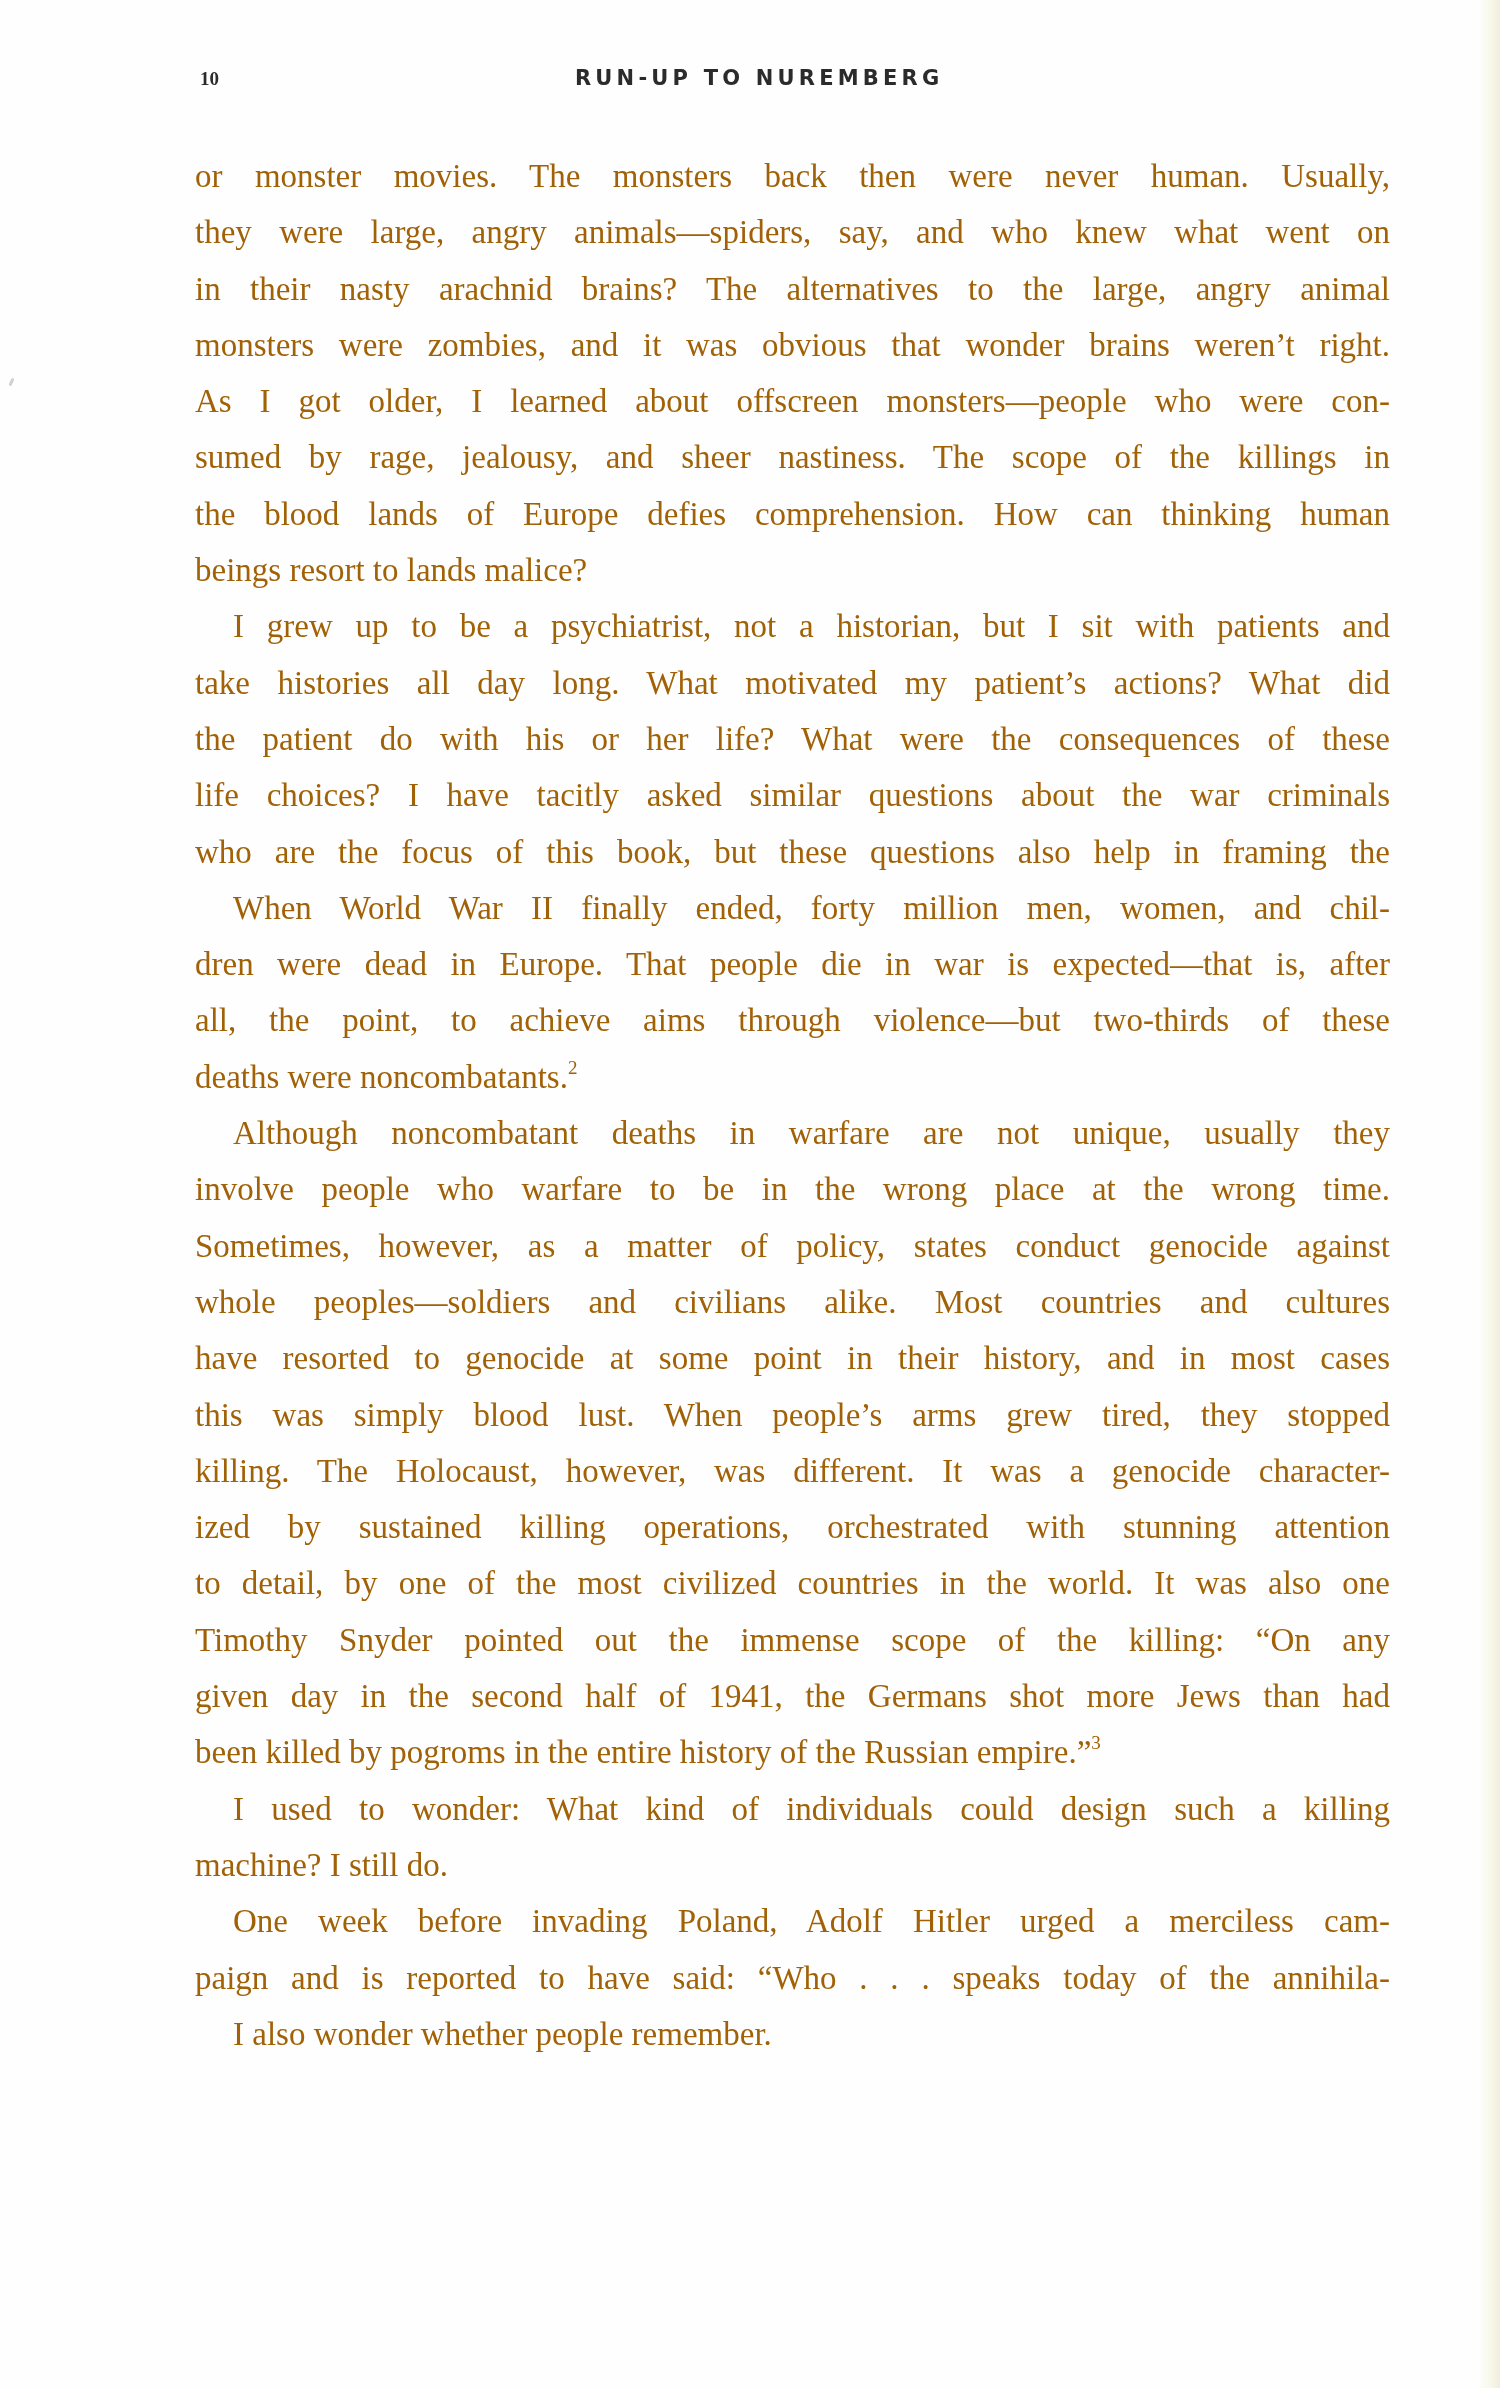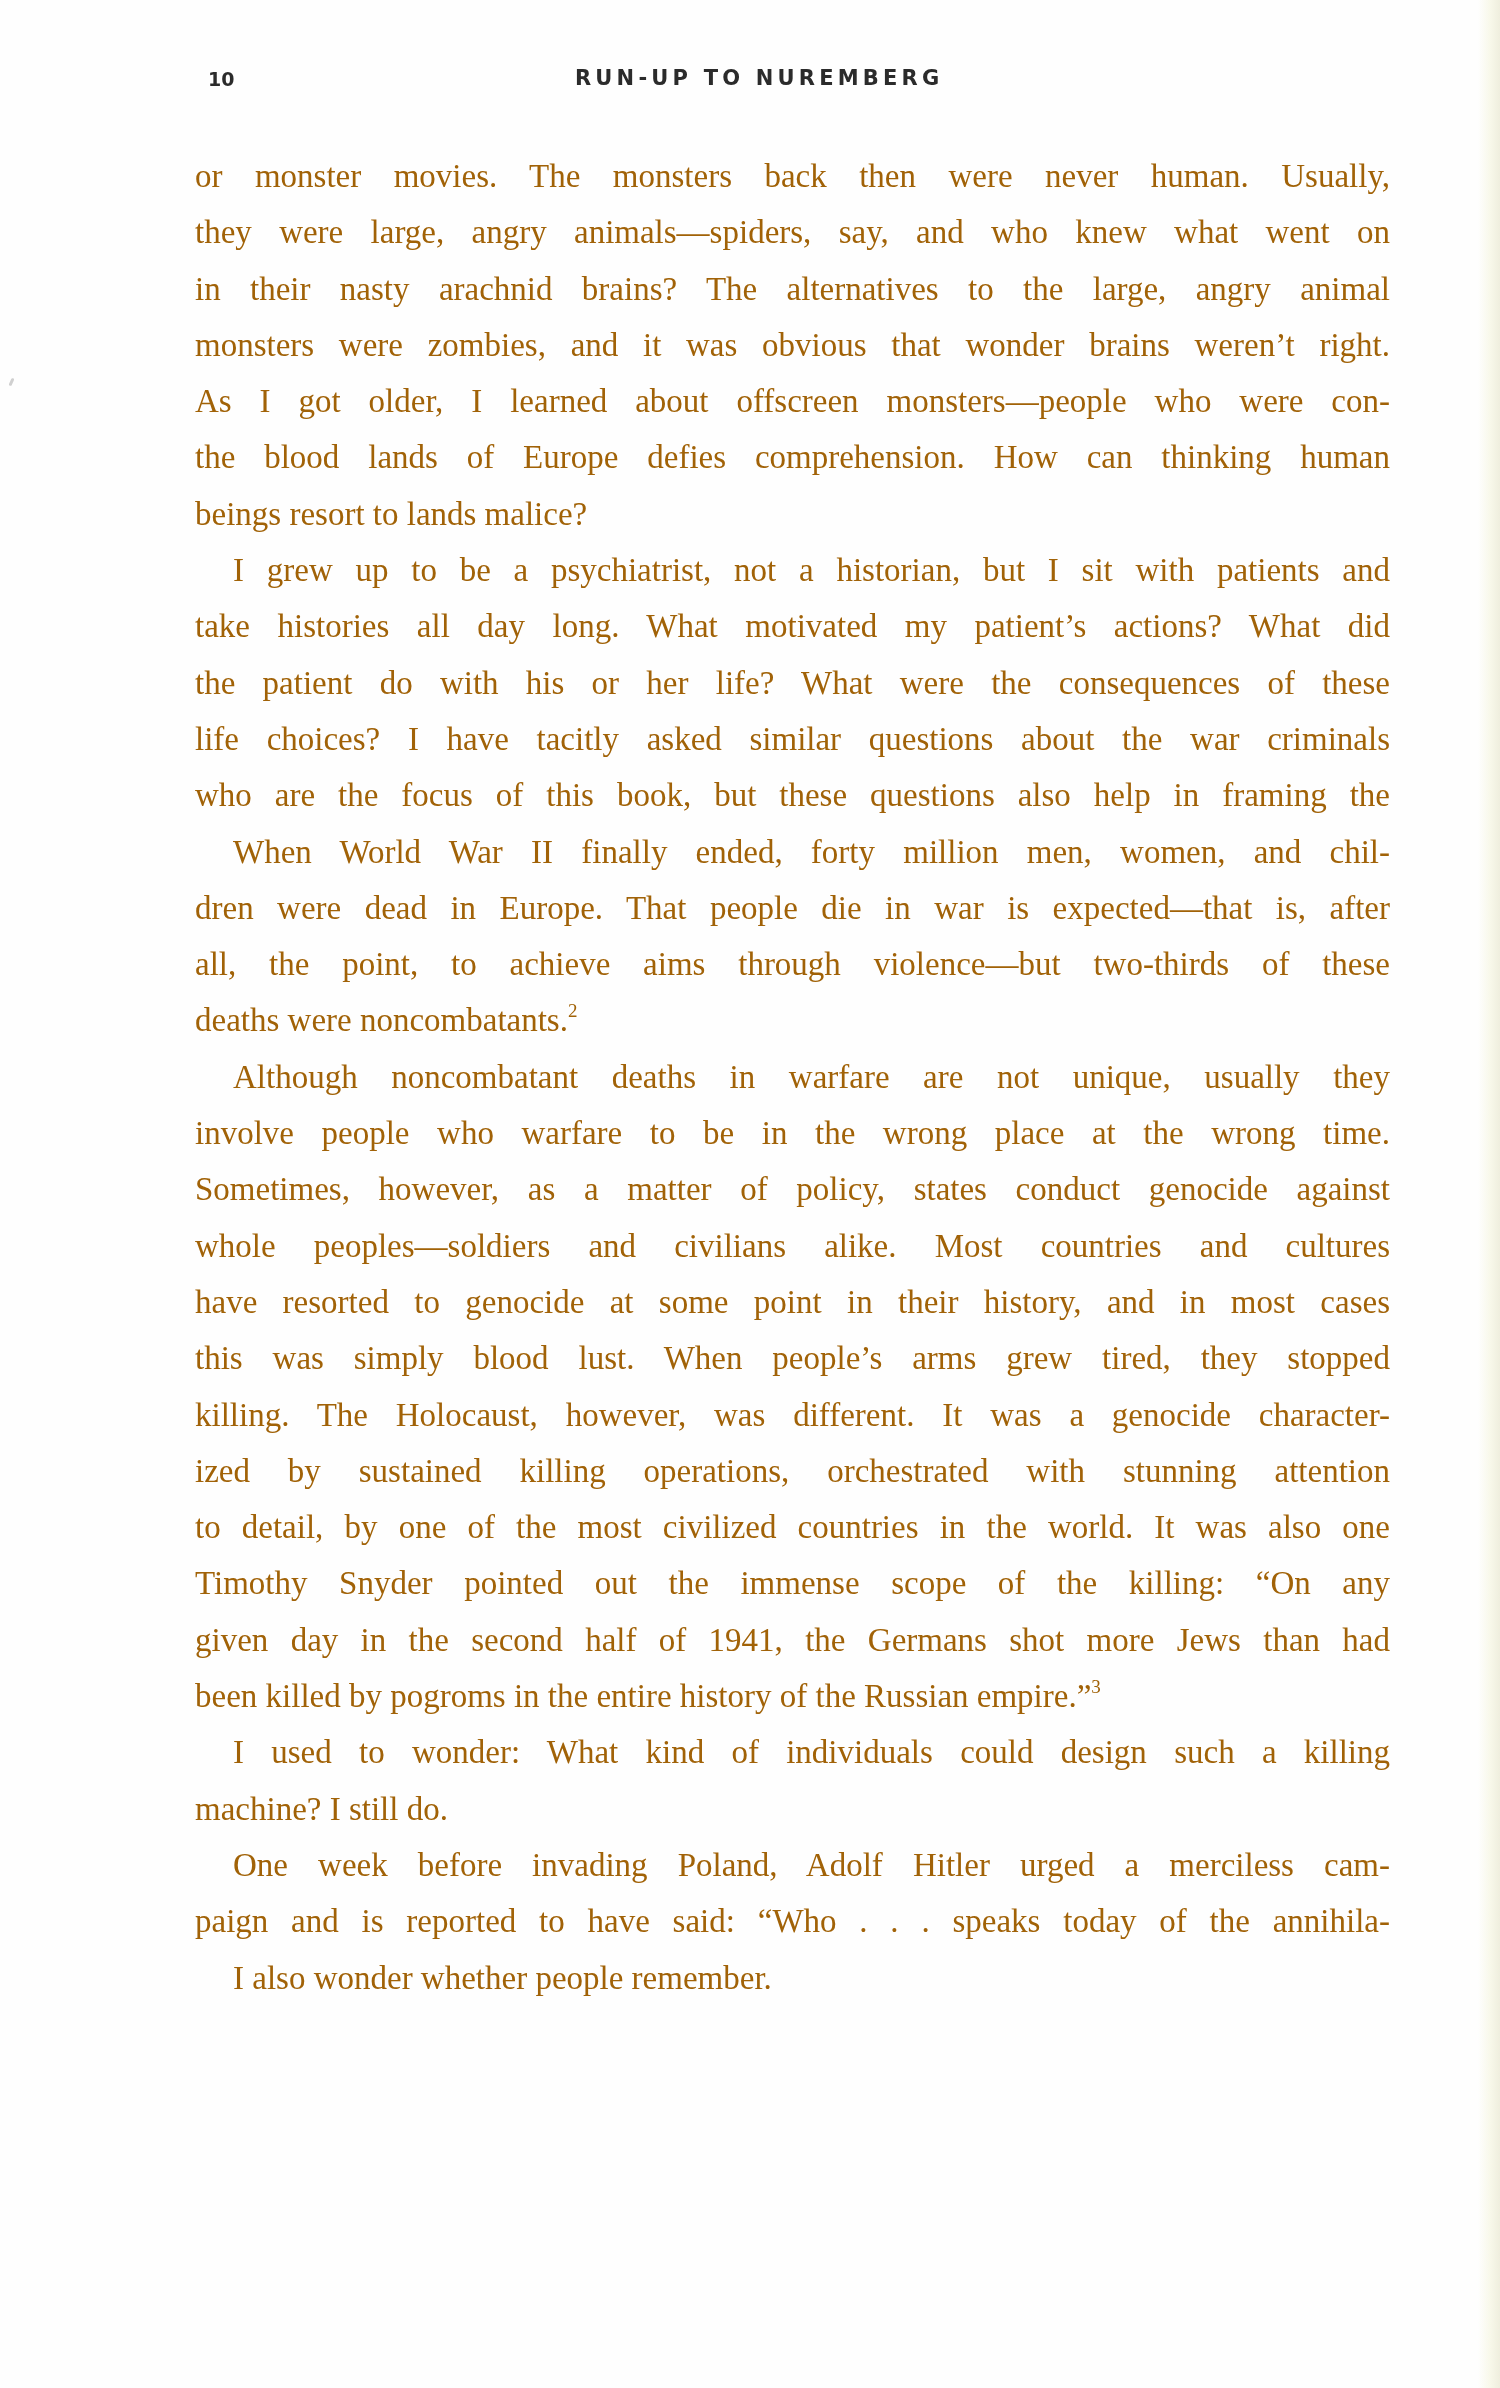--- a/index.html
+++ b/index.html
@@ -42,25 +42,26 @@
       position: absolute;
       top: 66px;
       left: 195px;
       width: 1195px;
       height: 30px;
       font-family: "DejaVu Sans", sans-serif;
       color: #2b2b2b;
     }
     .page-number {
       position: absolute;
-      left: 13px;
+      left: 5px;
       top: 2px;
       font-size: 19px;
       font-weight: bold;
       letter-spacing: 0px;
+      font-family: Liberation Serif, serif;
     }
     .running-title {
       position: absolute;
       left: 380px;
       top: 0;
       font-size: 21px;
       font-weight: bold;
       letter-spacing: 4.2px;
       text-align: center;
     }
@@ -110,20 +111,21 @@
   </div>
 
   <div class="body-text">
 
     <div>
       <span class="line">or monster movies. The monsters back then were never human. Usually,</span>
       <span class="line">they were large, angry animals—spiders, say, and who knew what went on</span>
       <span class="line">in their nasty arachnid brains? The alternatives to the large, angry animal</span>
       <span class="line">monsters were zombies, and it was obvious that wonder brains weren’t right.</span>
       <span class="line">As I got older, I learned about offscreen monsters—people who were con-</span>
+      <span class="line">sumed by rage, jealousy, and sheer nastiness. The scope of the killings in</span>
       <span class="line">the blood lands of Europe defies comprehension. How can thinking human</span>
       <span class="line last">beings resort to lands malice?</span>
     </div>
 
     <div>
       <span class="line indent">I grew up to be a psychiatrist, not a historian, but I sit with patients and</span>
       <span class="line">take histories all day long. What motivated my patient’s actions? What did</span>
       <span class="line">the patient do with his or her life? What were the consequences of these</span>
       <span class="line">life choices? I have tacitly asked similar questions about the war criminals</span>
       <span class="line">who are the focus of this book, but these questions also help in framing the</span>

